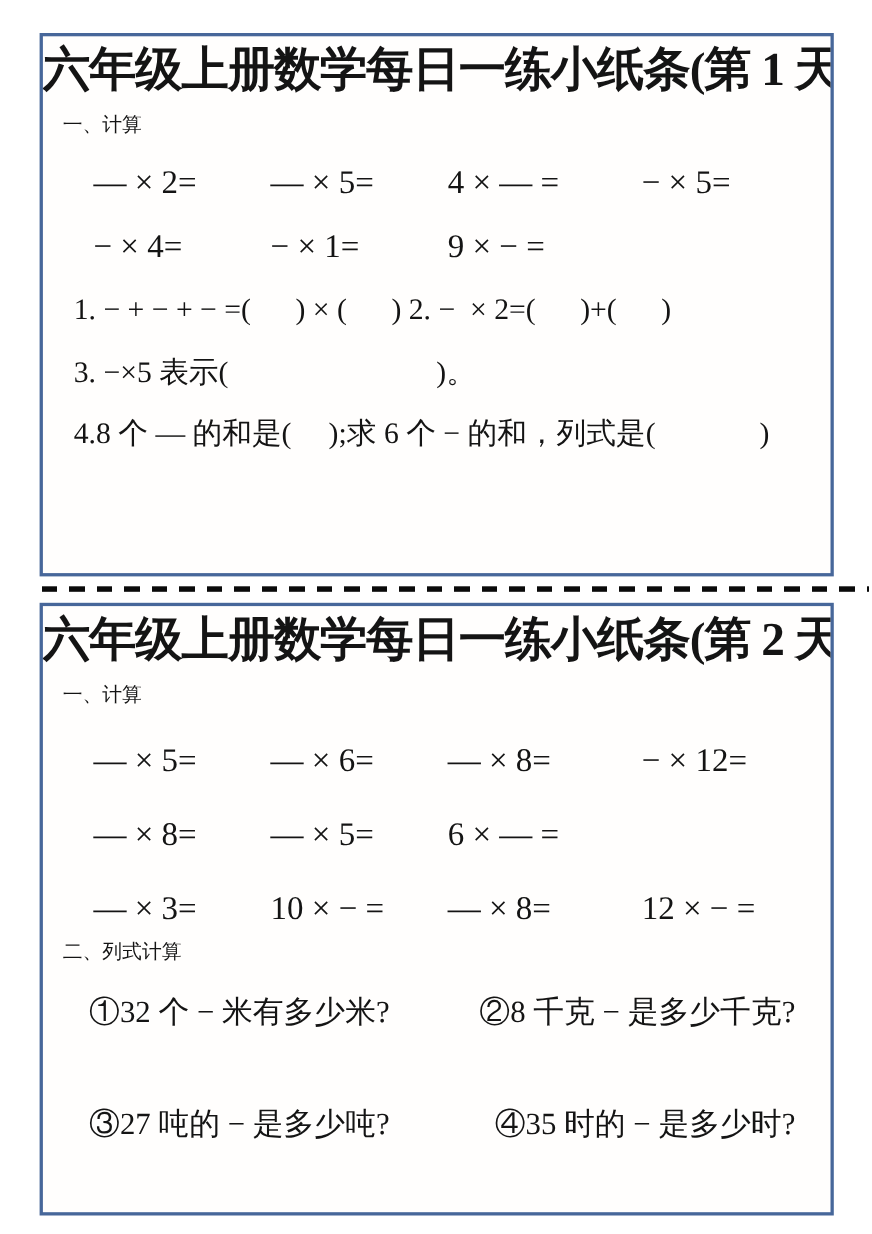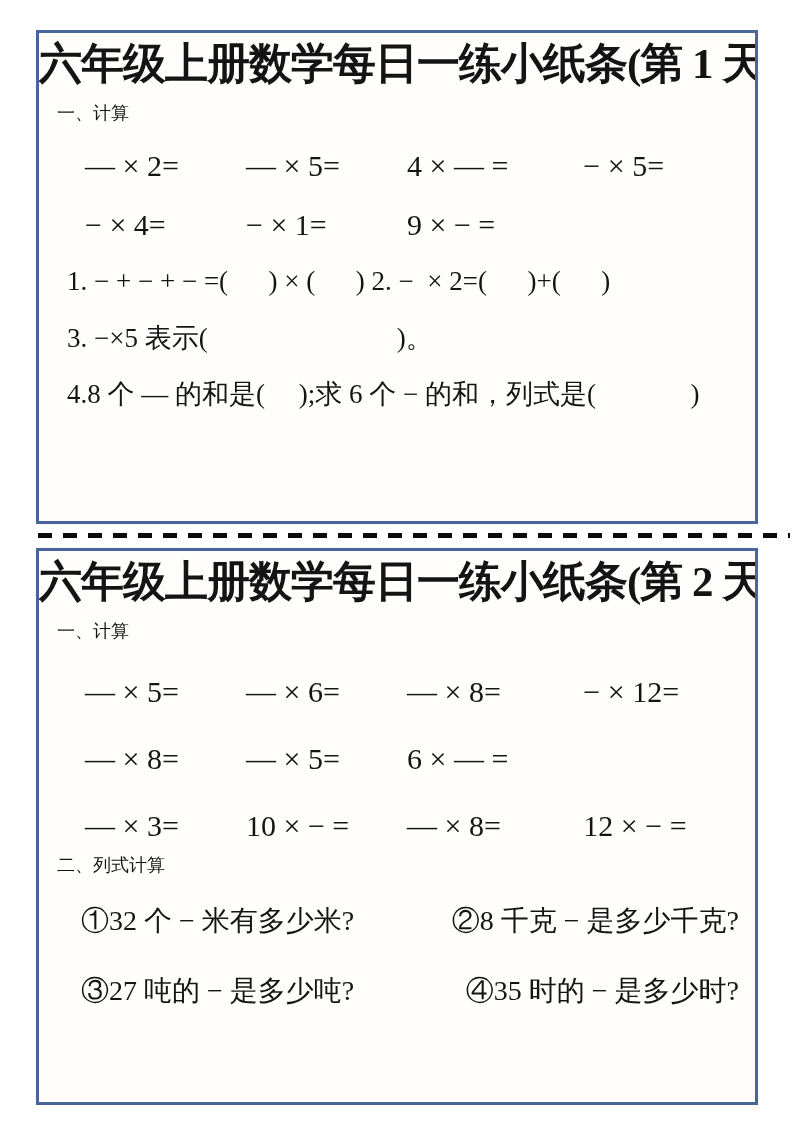--- a/index.html
+++ b/index.html
@@ -56,27 +56,27 @@
   .fill-item {
     font-size:27px;
     line-height:1.2;
     margin-top:24px;
     white-space:pre;
     overflow:hidden;
   }
   .word-row {
     display:flex;
     justify-content:space-between;
-    padding:0 16px 0 42px;
+    padding:0 32px 0 42px;
     font-size:28px;
     line-height:1.2;
     white-space:pre;
   }
   .word-row.first { margin-top:28px; }
-  .word-row.second { margin-top:36px; }
+  .word-row.second { margin-top:68px; }
 </style>
 </head>
 <body>
 
 <section class="panel" id="panel-day1">
   <h1 class="panel-title">六年级上册数学每日一练小纸条(第 1 天)</h1>
   <div class="section-label">一、计算</div>
 
   <div class="calc-row">
     <span>— × 2=</span>

